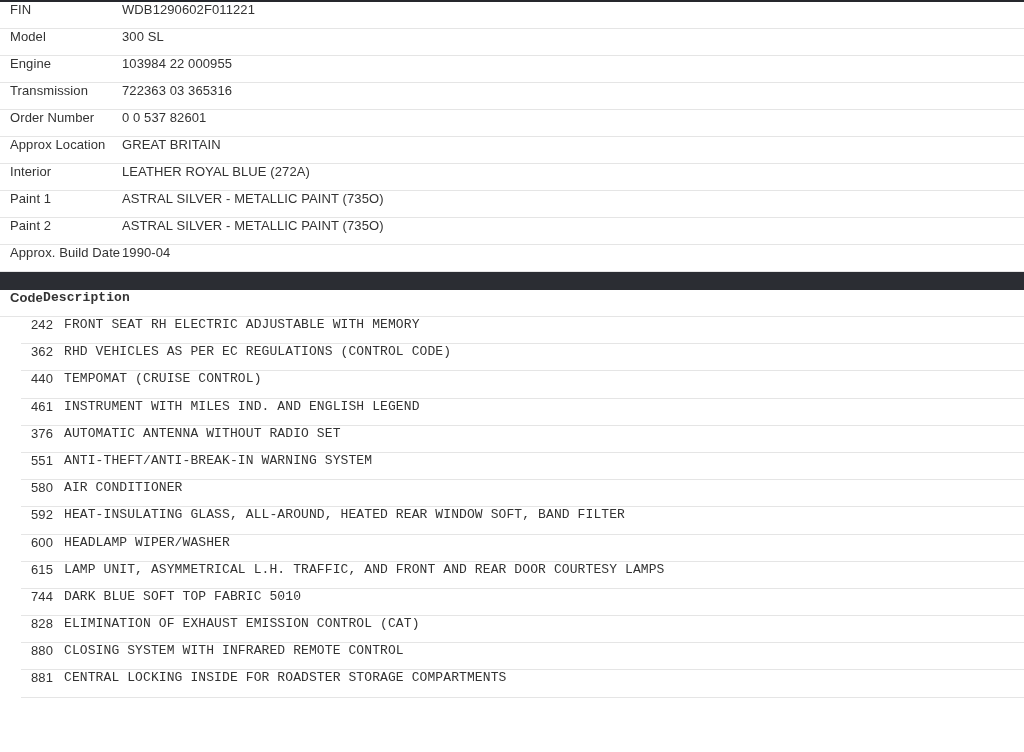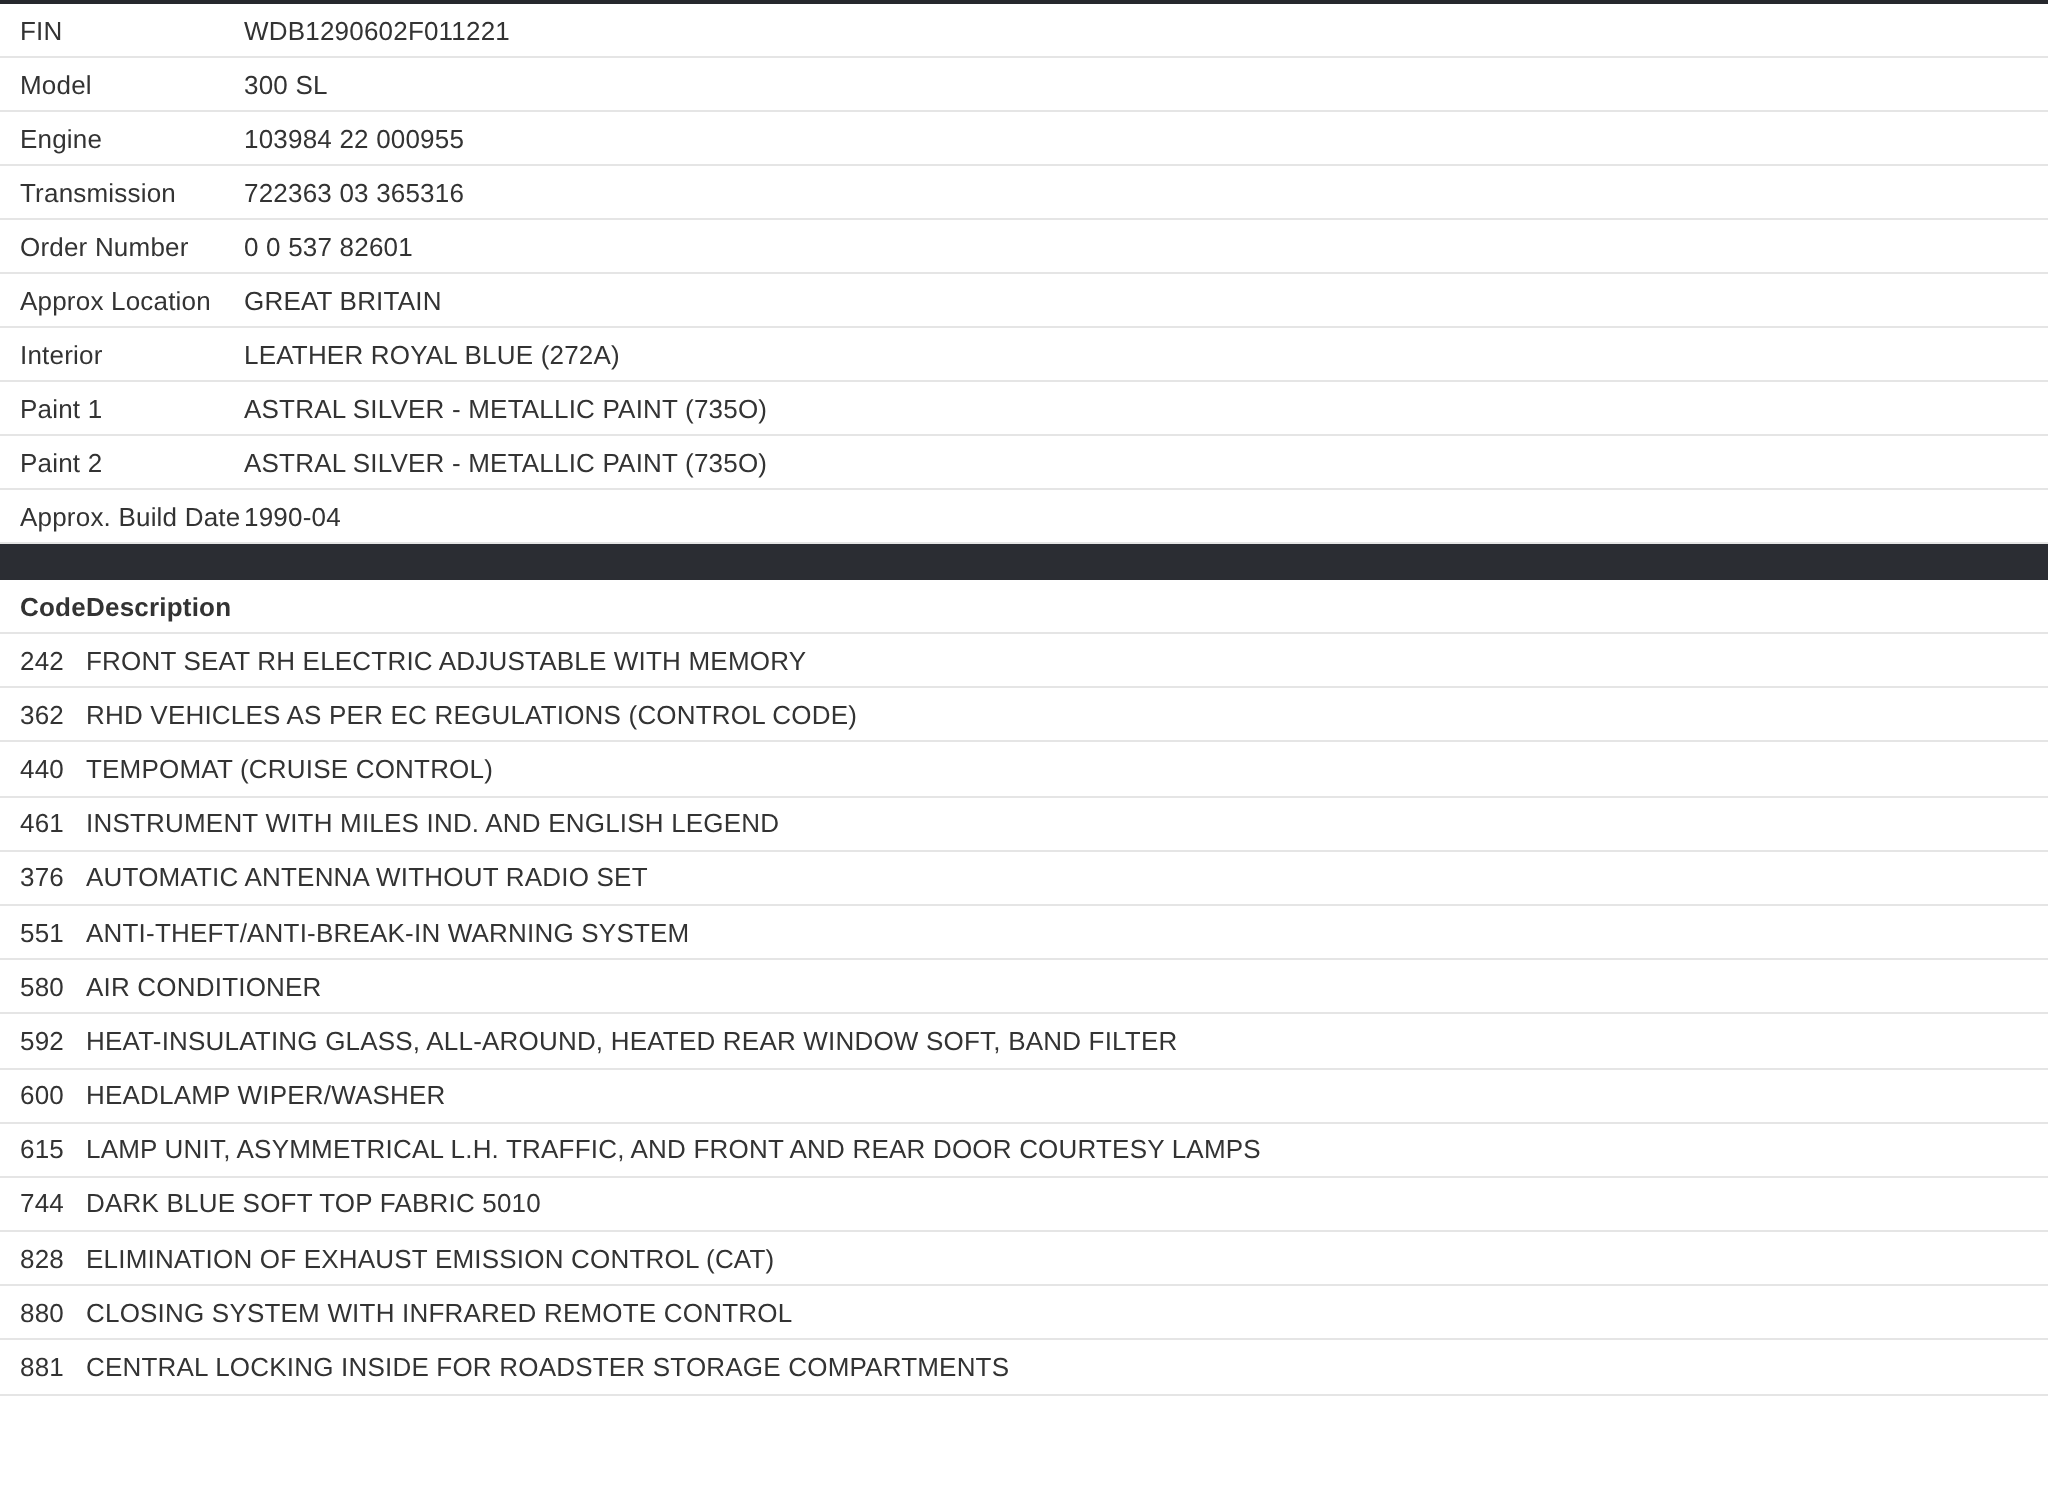--- a/index.html
+++ b/index.html
@@ -11,21 +11,20 @@
   .datacard {
     width: 1024px;
     height: 752px;
     overflow: hidden;
     border-top: 2px solid #26282d;
     box-sizing: border-box;
     background: #ffffff;
   }
   .row {
     display: flex;
-    align-items: center;
     border-bottom: 1px solid #e5e5e5;
     box-sizing: border-box;
     color: #333333;
     font-size: 13px;
     letter-spacing: 0.1px;
     white-space: nowrap;
   }
   .spec-row { height: 27px; }
   .spec-label {
     width: 122px;
@@ -35,28 +34,28 @@
   }
   .spec-value { flex: 1; }
   .separator-bar {
     height: 18px;
     background: #2b2d33;
   }
   .options-header-row {
     height: 27px;
     font-weight: 700;
   }
-  .option-row { height: 27.2px; }
+  .option-row { height: 27.2px; margin-left: 21px; }
   .code-col {
     width: 43px;
     padding-left: 10px;
     flex: 0 0 auto;
     box-sizing: border-box;
   }
-  .desc-col { flex: 1; }
+  .desc-col { flex: 1; font-family: Liberation Mono, monospace; }
 </style>
 </head>
 <body>
 
 <div class="datacard">
 
   <div>
   <div class="row spec-row">
     <div class="spec-label">FIN</div>
     <div class="spec-value">WDB1290602F011221</div>

